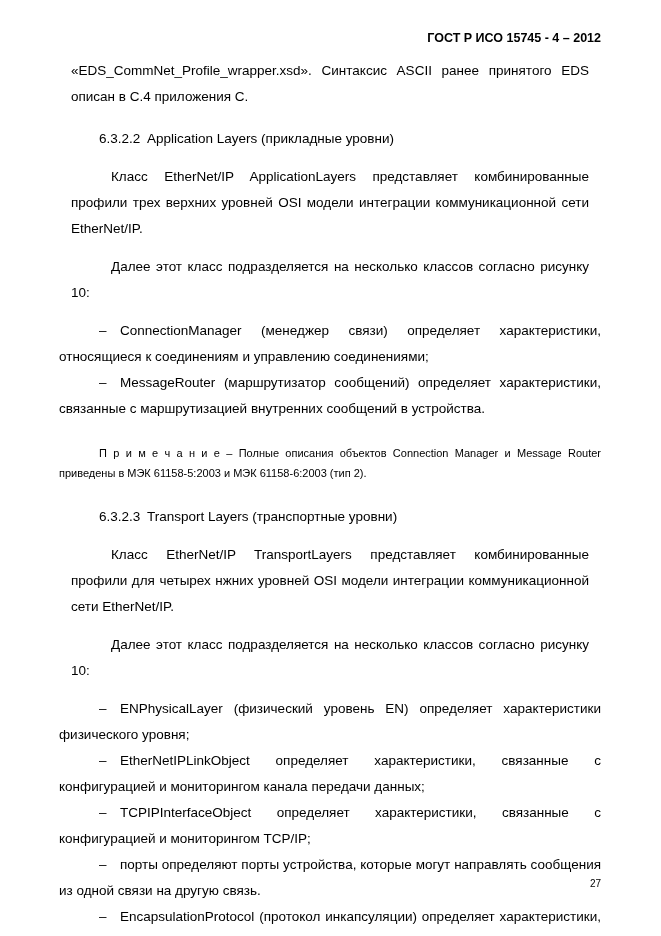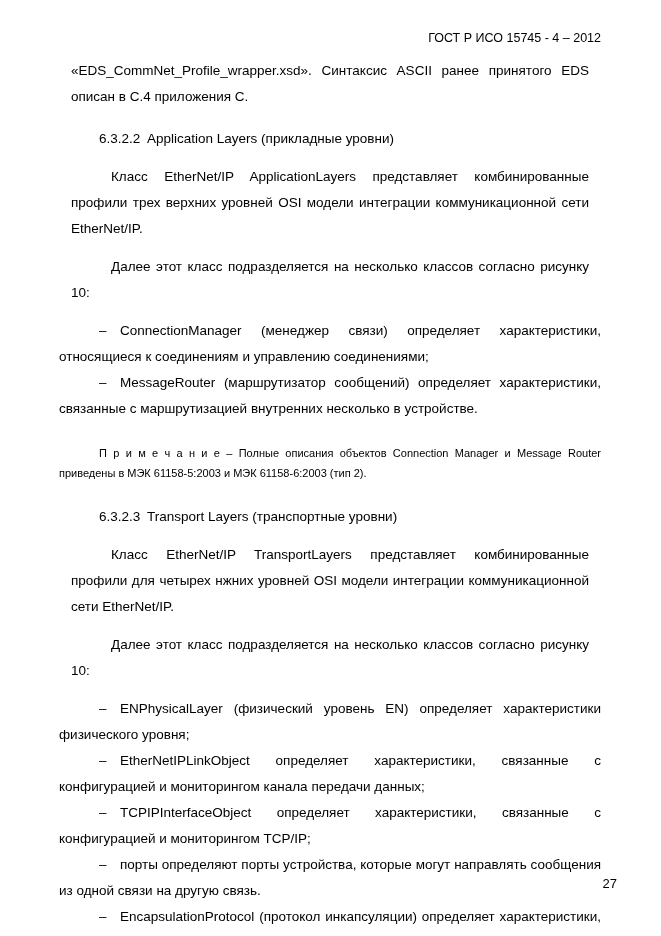--- a/index.html
+++ b/index.html
@@ -13,21 +13,21 @@
     height: 936px;
     background: #ffffff;
     box-sizing: border-box;
     padding: 30px 60px 0 59px;
     font-family: "Liberation Sans", sans-serif;
     color: #000000;
     overflow: hidden;
   }
   .doc-header {
     text-align: right;
-    font-weight: normal;
+    font-weight: bold;
     font-size: 12.5px;
     line-height: 16px;
     margin: 0 0 12px 0;
   }
   .content {
     font-size: 13.5px;
     line-height: 26px;
   }
   .para {
     margin: 12px;
@@ -49,23 +49,23 @@
   }
   .note {
     margin: 21px 0;
     font-size: 11px;
     line-height: 20px;
     text-align: justify;
     text-indent: 40px;
   }
   .page-number {
     position: absolute;
-    right: 44px;
+    right: 60px;
     bottom: 44px;
-    font-size: 13px;
+    font-size: 10px;
     line-height: 16px;
   }
 </style>
 </head>
 <body>
 
 <div class="page">
 
   <div class="doc-header">ГОСТ Р ИСО 15745 - 4 – 2012</div>
 
@@ -74,21 +74,21 @@
     <p class="para no-indent">«EDS_CommNet_Profile_wrapper.xsd». Синтаксис ASCII ранее принятого EDS описан в C.4 приложения C.</p>
 
     <p class="heading">6.3.2.2 Application Layers (прикладные уровни)</p>
 
     <p class="para">Класс EtherNet/IP ApplicationLayers представляет комбинированные профили трех верхних уровней OSI модели интеграции коммуникационной сети EtherNet/IP.</p>
 
     <p class="para">Далее этот класс подразделяется на несколько классов согласно рисунку 10:</p>
 
     <p class="list-item">– ConnectionManager (менеджер связи) определяет характеристики, относящиеся к соединениям и управлению соединениями;</p>
 
-    <p class="list-item">– MessageRouter (маршрутизатор сообщений) определяет характеристики, связанные с маршрутизацией внутренних несколько в устройстве.</p>
+    <p class="list-item">– MessageRouter (маршрутизатор сообщений) определяет характеристики, связанные с маршрутизацией внутренних сообщений в устройства.</p>
 
     <p class="note">П р и м е ч а н и е  – Полные описания объектов Connection Manager и Message Router приведены в МЭК 61158-5:2003 и МЭК 61158-6:2003 (тип 2).</p>
 
     <p class="heading">6.3.2.3 Transport Layers (транспортные уровни)</p>
 
     <p class="para">Класс EtherNet/IP TransportLayers представляет комбинированные профили для четырех нжних уровней OSI модели интеграции коммуникационной сети EtherNet/IP.</p>
 
     <p class="para">Далее этот класс подразделяется на несколько классов согласно рисунку 10:</p>
 
     <p class="list-item">– ENPhysicalLayer (физический уровень EN) определяет характеристики физического уровня;</p>

